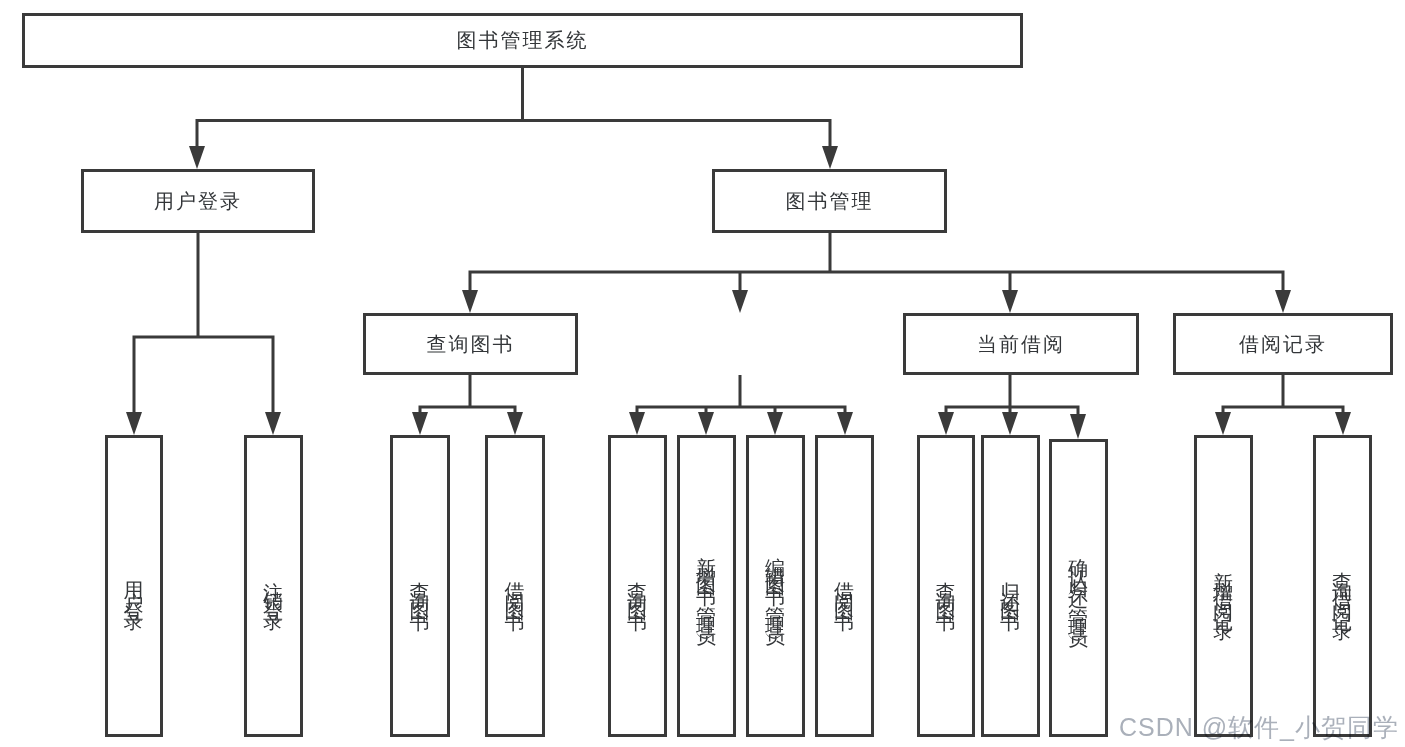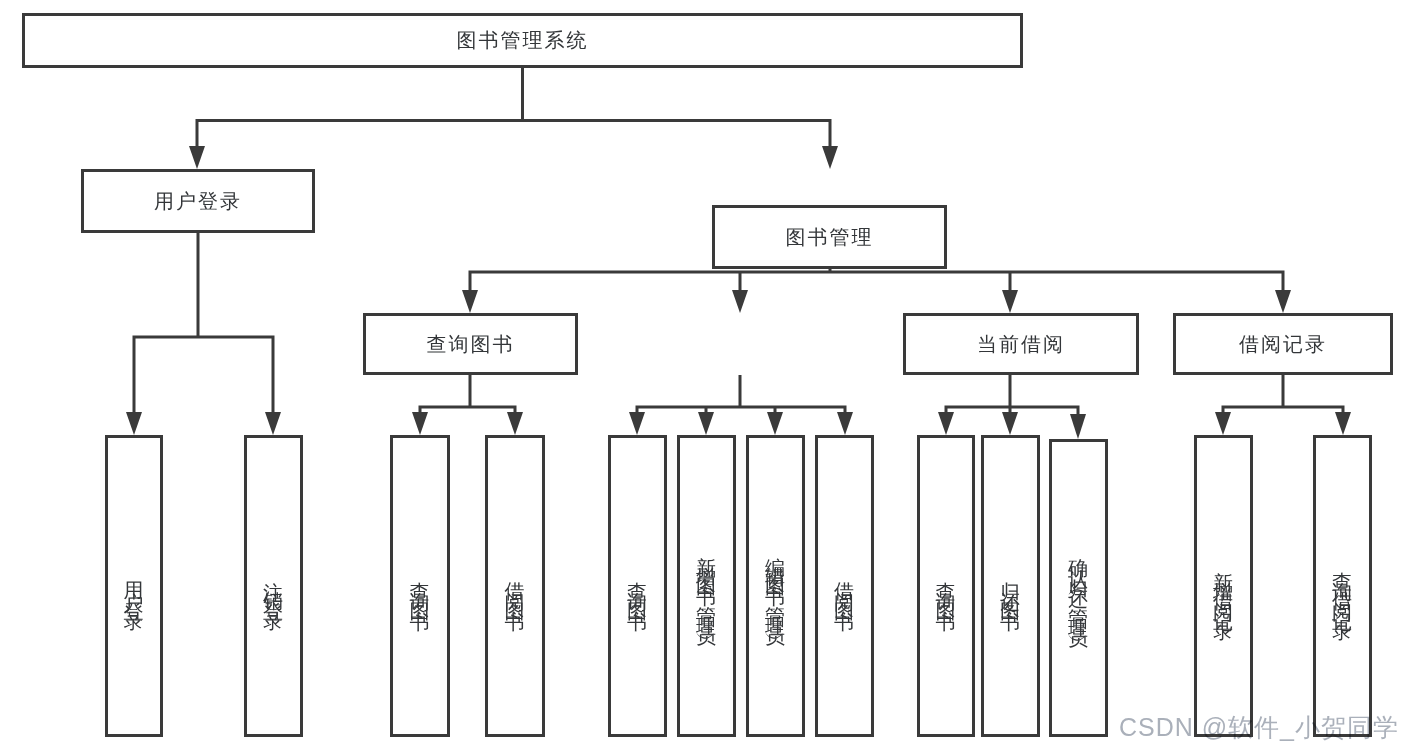--- a/index.html
+++ b/index.html
@@ -103,21 +103,21 @@
     </g>
   </svg>
 
   <div class="node h" style="left:22px; top:13px; width:1001px; height:55px;">
     <span>图书管理系统</span>
   </div>
 
   <div class="node h" style="left:81px; top:169px; width:234px; height:64px;">
     <span>用户登录</span>
   </div>
-  <div class="node h" style="left:712px; top:169px; width:235px; height:64px;margin-top:36px;">
+  <div class="node h" style="left:712px; top:169px; width:235px; height:64px;">
     <span>图书管理</span>
   </div>
 
   <div class="node h" style="left:363px; top:313px; width:215px; height:62px;">
     <span>查询图书</span>
   </div>
   <div class="node h" style="left:903px; top:313px; width:236px; height:62px;">
     <span>当前借阅</span>
   </div>
   <div class="node h" style="left:1173px; top:313px; width:220px; height:62px;">

